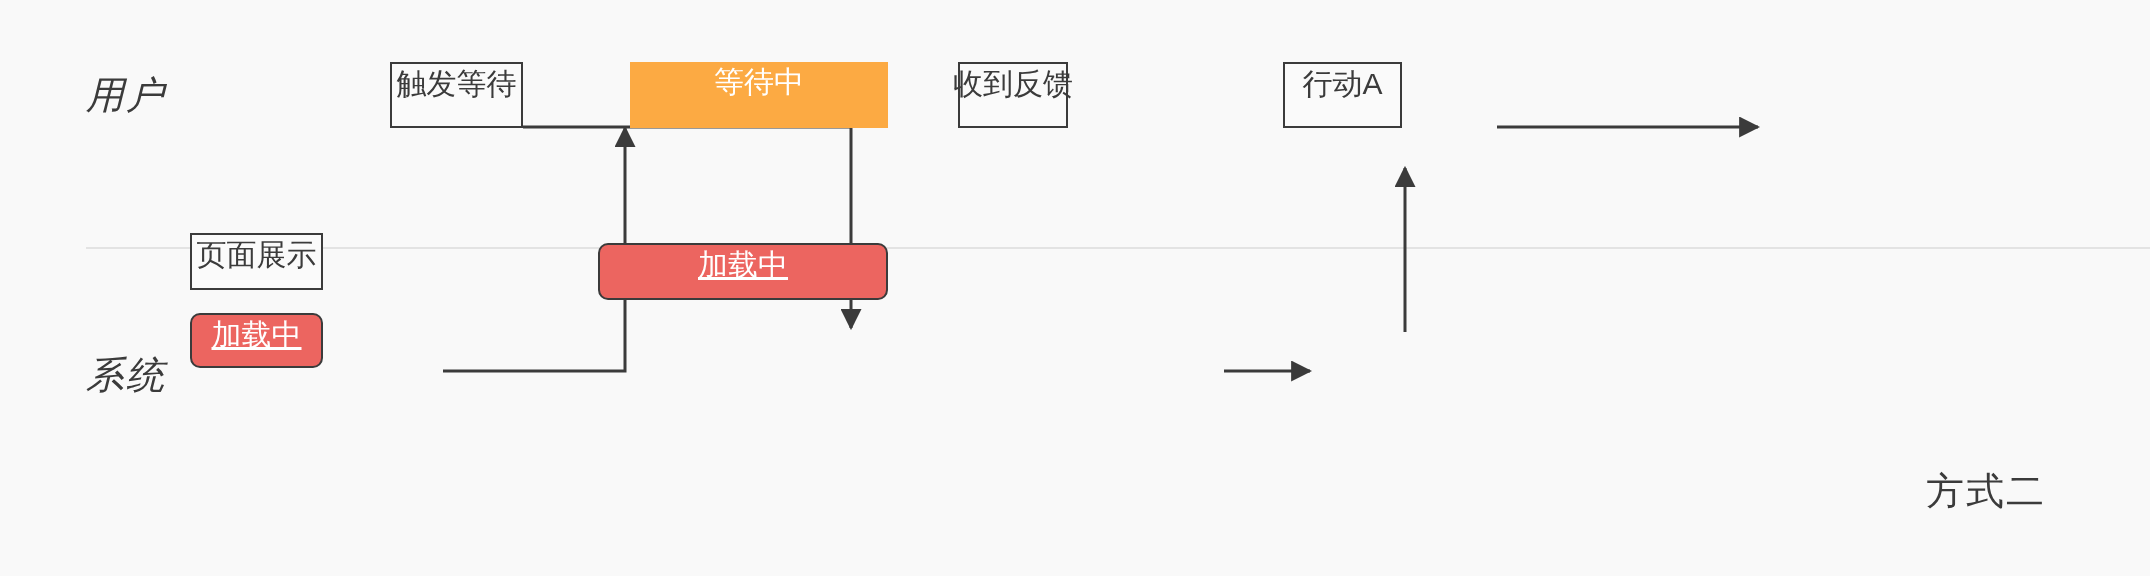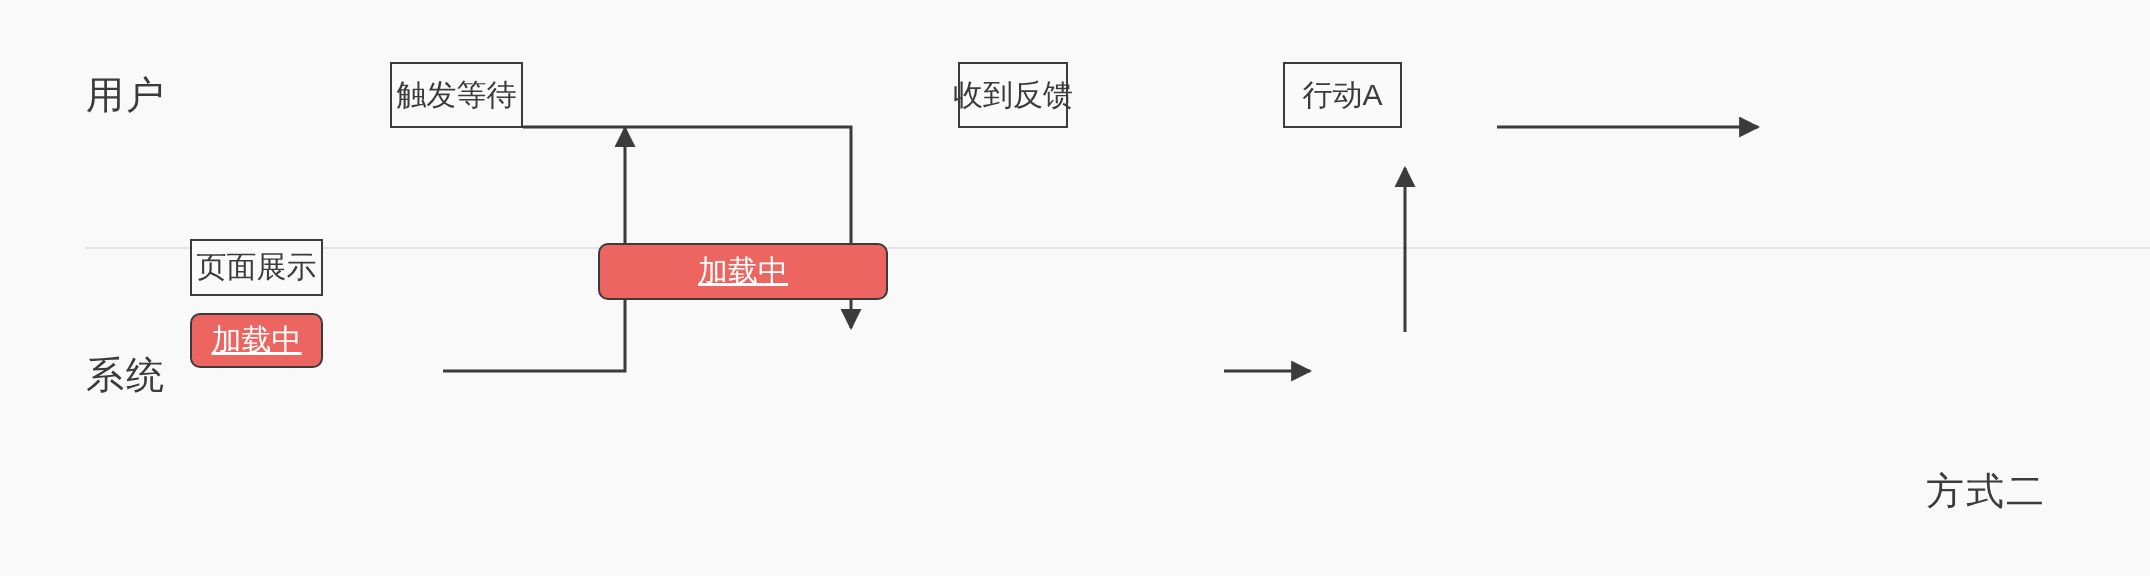--- a/index.html
+++ b/index.html
@@ -10,33 +10,34 @@
     overflow:hidden;
   }
   #canvas{position:relative;width:2150px;height:576px;}
 
   .lane-label{
     position:absolute;
     font-size:38px;
     color:#3B3B3B;
     letter-spacing:2px;
     white-space:nowrap;
+    font-style:italic;
   }
 
   .divider{
     position:absolute;
     background:#E3E3E3;
     height:2px;
   }
 
   .node{
     position:absolute;
     box-sizing:border-box;
     display:flex;
-    align-items:center;
+    align-items:flex-start;
     justify-content:center;
     font-size:30px;
     white-space:nowrap;
   }
   .node.plain{
     background:#FAFAFA;
     border:2.5px solid #3B3B3B;
     color:#3B3B3B;
   }
   .node.state-wait{
@@ -91,30 +92,33 @@
 
     <path d="M 1405 332 L 1405 168" fill="none" stroke="#3B3B3B" stroke-width="3" marker-end="url(#arrow)"></path>
 
     <path d="M 1497 127 L 1758 127" fill="none" stroke="#3B3B3B" stroke-width="3" marker-end="url(#arrow)"></path>
   </svg>
 
   <div class="node plain" style="left:390px;top:62px;width:133px;height:66px;">
     <span>触发等待</span>
   </div>
 
+  <div class="node state-wait" style="left:630px;top:62px;width:258px;height:66px;">
+    <span>等待中</span>
+  </div>
 
   <div class="node plain" style="left:958px;top:62px;width:110px;height:66px;">
     <span>收到反馈</span>
   </div>
 
   <div class="node plain" style="left:1283px;top:62px;width:119px;height:66px;">
     <span>行动A</span>
   </div>
 
-  <div class="node plain" style="left:190px;top:239px;width:133px;height:57px;">
+  <div class="node plain" style="left:190px;top:233px;width:133px;height:57px;">
     <span>页面展示</span>
   </div>
 
   <div class="node state-load" style="left:190px;top:313px;width:133px;height:55px;">
     <span>加载中</span>
   </div>
 
   <div class="node state-load" style="left:598px;top:243px;width:290px;height:57px;">
     <span>加载中</span>
   </div>

